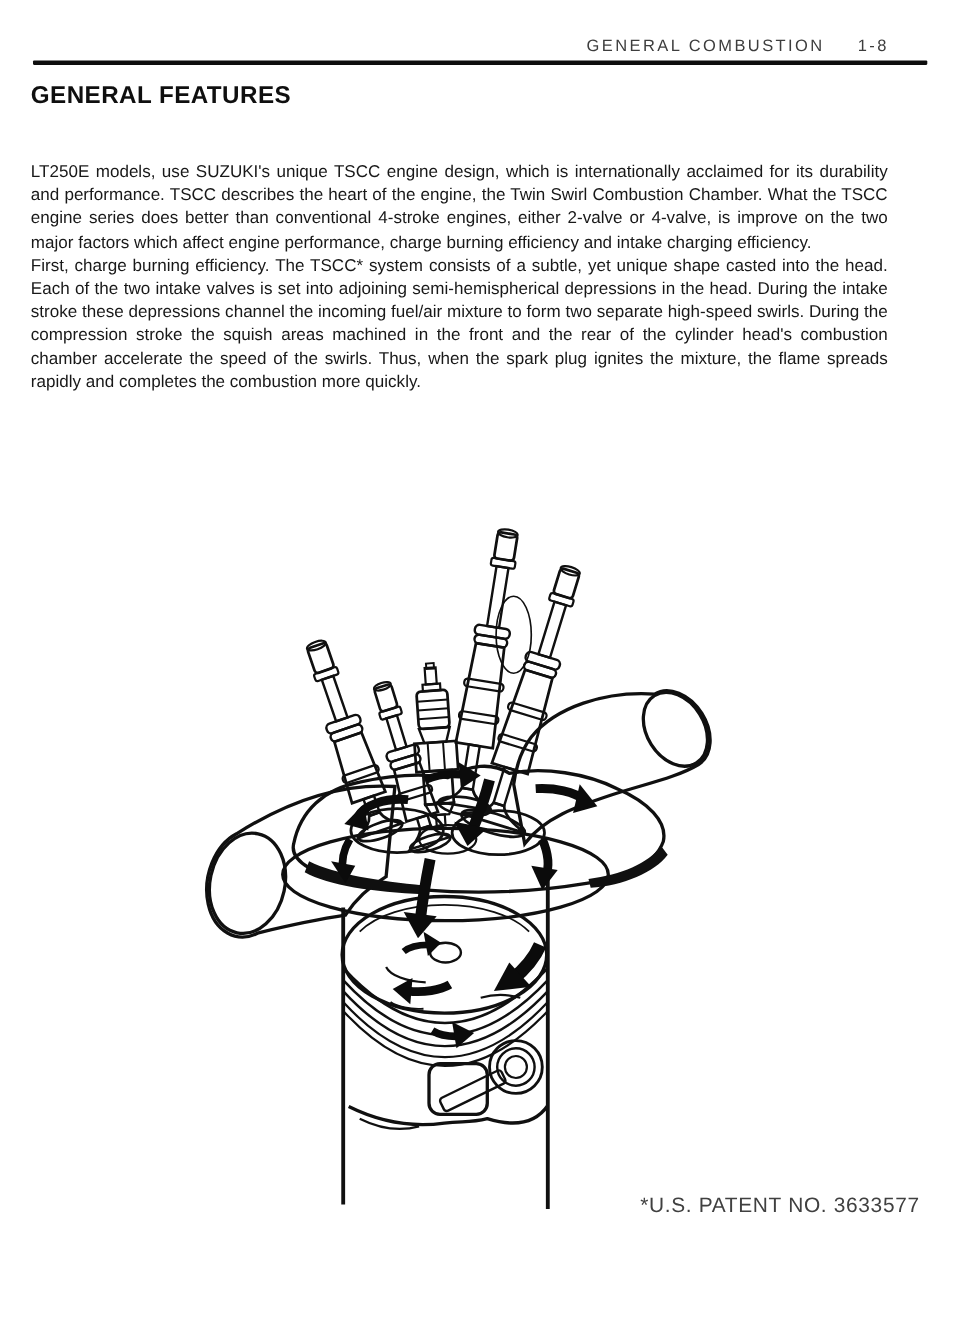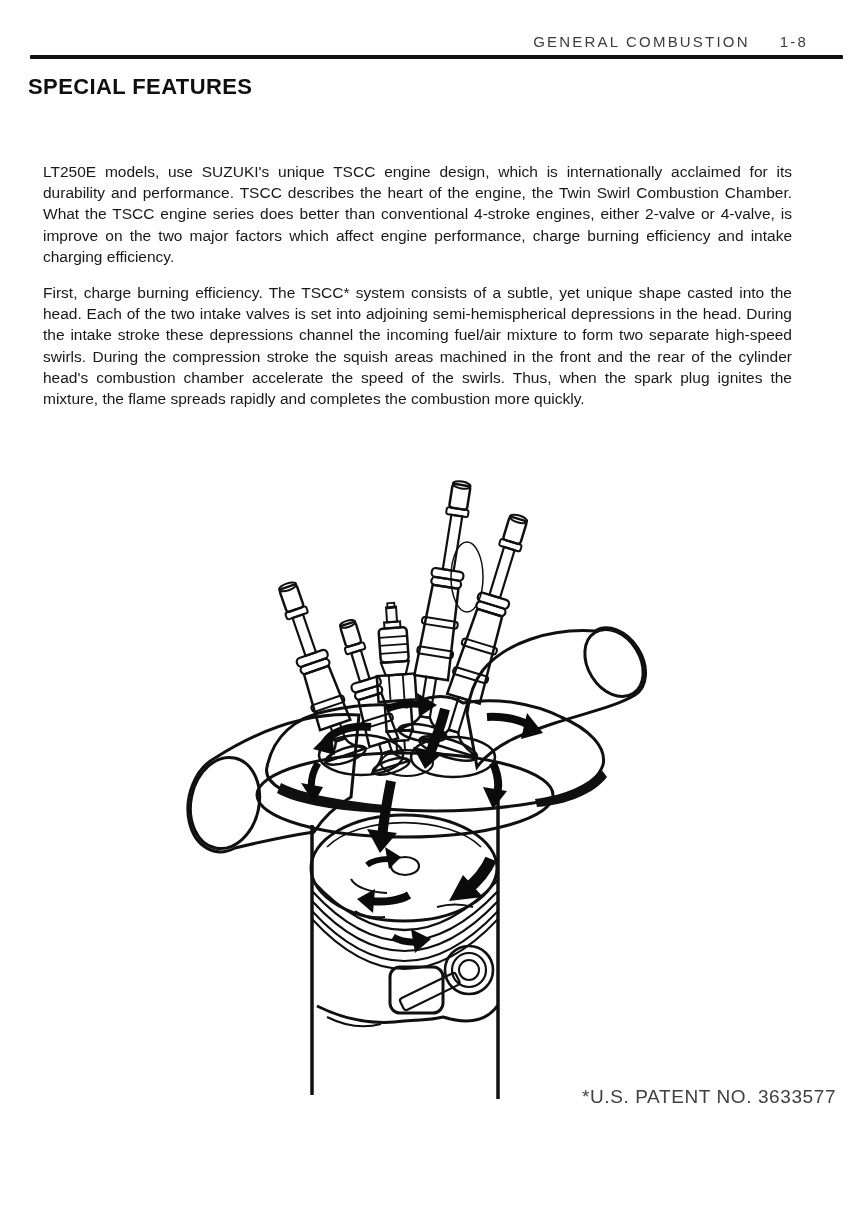--- a/index.html
+++ b/index.html
@@ -29,21 +29,21 @@
   .section-heading{
     position:absolute;top:119px;left:28px;
     font-size:18.5px;font-weight:bold;letter-spacing:0.2px;color:#0f0f0f;
   }
   .body-text{
     position:absolute;top:146px;left:28px;width:779px;
     font-size:15.5px;line-height:21.2px;
     text-align:justify;
     color:#181818;
   }
-  .body-text p{margin:15px;padding:0;}
+  .body-text p{margin:0;padding:0;}
   .figure-wrap{
     position:absolute;top:465px;left:55px;width:640px;height:655px;
   }
   .patent-note{
     position:absolute;top:1086px;left:582px;
     font-size:19px;letter-spacing:0.6px;color:#404040;
     white-space:nowrap;
     text-align:center;
   }
   svg{display:block;}
@@ -53,21 +53,21 @@
 <body>
 
 <div class="page">
 
   <div class="header-row">
     <span>GENERAL COMBUSTION</span>
     <span>1-8</span>
   </div>
   <div class="header-rule"></div>
 
-  <div class="page-title">SPECIAL FEATURES</div>
+  <div class="page-title">GENERAL FEATURES</div>
 
   <div class="body-text">
     <p>LT250E models, use SUZUKI's unique TSCC engine design, which is internationally acclaimed for its durability and performance. TSCC describes the heart of the engine, the Twin Swirl Combustion Chamber. What the TSCC engine series does better than conventional 4-stroke engines, either 2-valve or 4-valve, is improve on the two major factors which affect engine performance, charge burning efficiency and intake charging efficiency.</p>
     <p>First, charge burning efficiency. The TSCC* system consists of a subtle, yet unique shape casted into the head. Each of the two intake valves is set into adjoining semi-hemispherical depressions in the head. During the intake stroke these depressions channel the incoming fuel/air mixture to form two separate high-speed swirls. During the compression stroke the squish areas machined in the front and the rear of the cylinder head's combustion chamber accelerate the speed of the swirls. Thus, when the spark plug ignites the mixture, the flame spreads rapidly and completes the combustion more quickly.</p>
   </div>
 
   <div class="figure-wrap">
     <svg viewBox="0 0 640 655" width="640" height="655">
       <defs>
         <pattern id="hatch" width="5" height="4" patternUnits="userSpaceOnUse">

